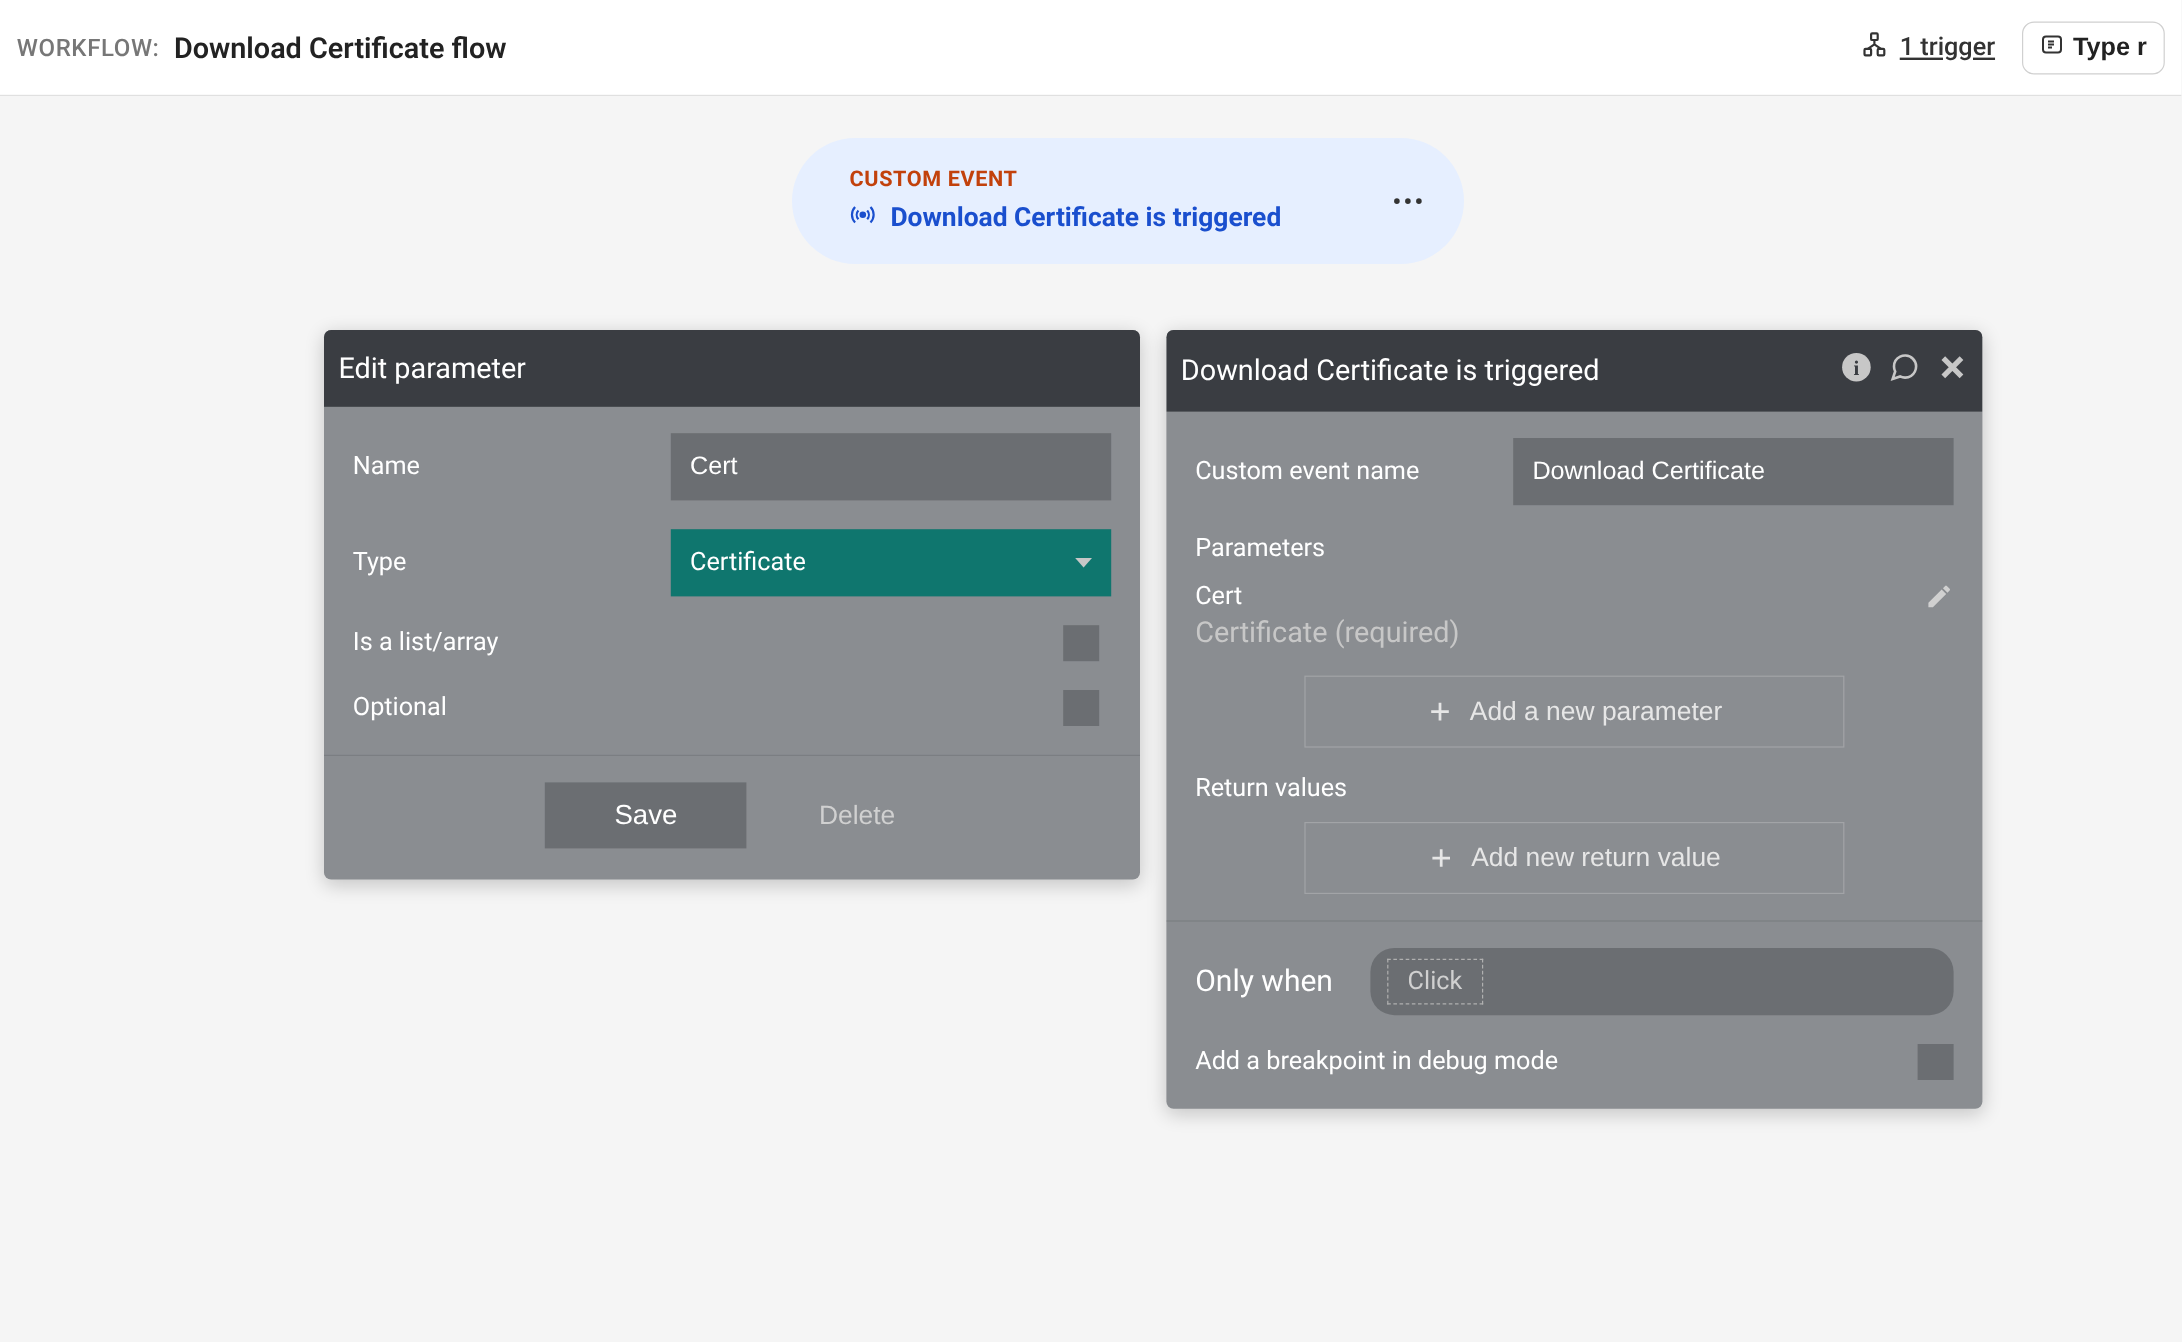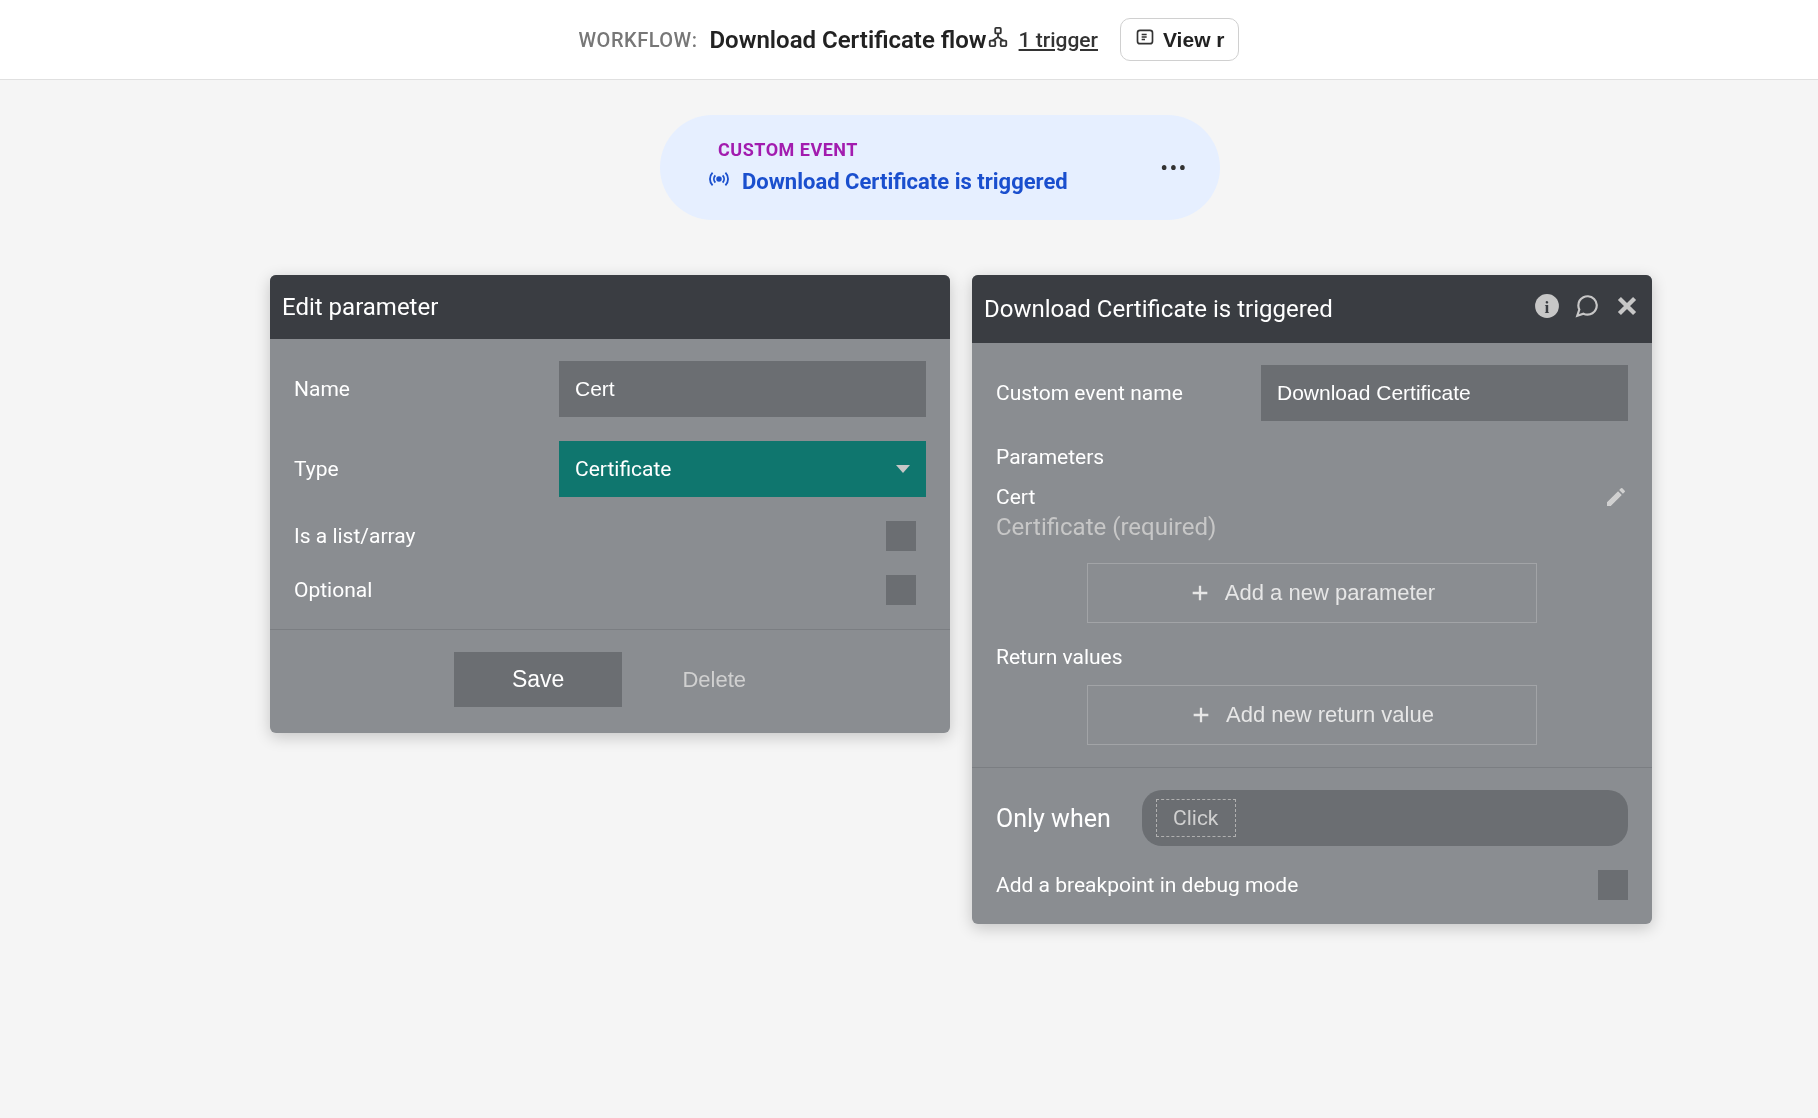--- a/index.html
+++ b/index.html
@@ -12,21 +12,21 @@
   font-family: -apple-system, BlinkMacSystemFont, "Segoe UI", Roboto, Helvetica, Arial, sans-serif;
   background: #f5f5f5;
   width: 1818px;
   height: 1118px;
   overflow: hidden;
 }
 
 .header {
   display: flex;
   align-items: center;
-  justify-content: center;
+  justify-content: space-between;
   padding: 16px 14px;
   background: #ffffff;
   border-bottom: 1px solid #e0e0e0;
   height: 80px;
 }
 
 .header-left {
   display: flex;
   align-items: center;
   gap: 12px;
@@ -100,26 +100,25 @@
   top: 35px;
   background: #e6efff;
   border-radius: 60px;
   padding: 24px 60px 26px 48px;
   display: flex;
   flex-direction: column;
   min-width: 560px;
 }
 
 .event-pill-label {
-  color: #a21caf;
+  color: #c2410c;
   font-size: 18px;
   font-weight: 700;
   letter-spacing: 0.5px;
   margin-bottom: 8px;
-  margin-left: 10px;
 }
 
 .event-pill-title-row {
   display: flex;
   align-items: center;
   gap: 12px;
 }
 
 .broadcast-icon svg {
   width: 22px;
@@ -417,21 +416,21 @@
       </span>
       <span>1 trigger</span>
     </div>
     <button class="view-button">
       <span class="view-icon">
         <svg viewBox="0 0 24 24" fill="none" stroke="currentColor" stroke-width="2">
           <rect x="3" y="4" width="18" height="16" rx="3"></rect>
           <path d="M8 9 L14 9 M8 12 L14 12 M8 15 L12 15"></path>
         </svg>
       </span>
-      <span>View r</span>
+      <span>Type r</span>
     </button>
   </div>
 </div>
 
 <div class="canvas-area">
 
   <div class="event-pill">
     <div class="event-pill-label">CUSTOM EVENT</div>
     <div class="event-pill-title-row">
       <span class="broadcast-icon">

